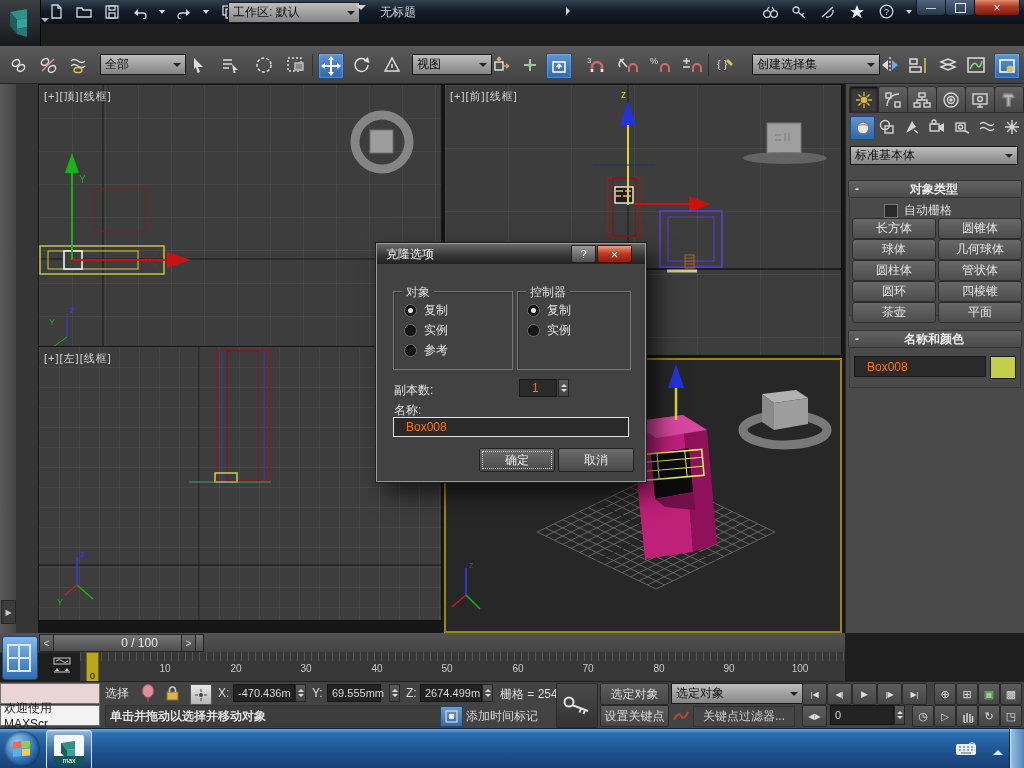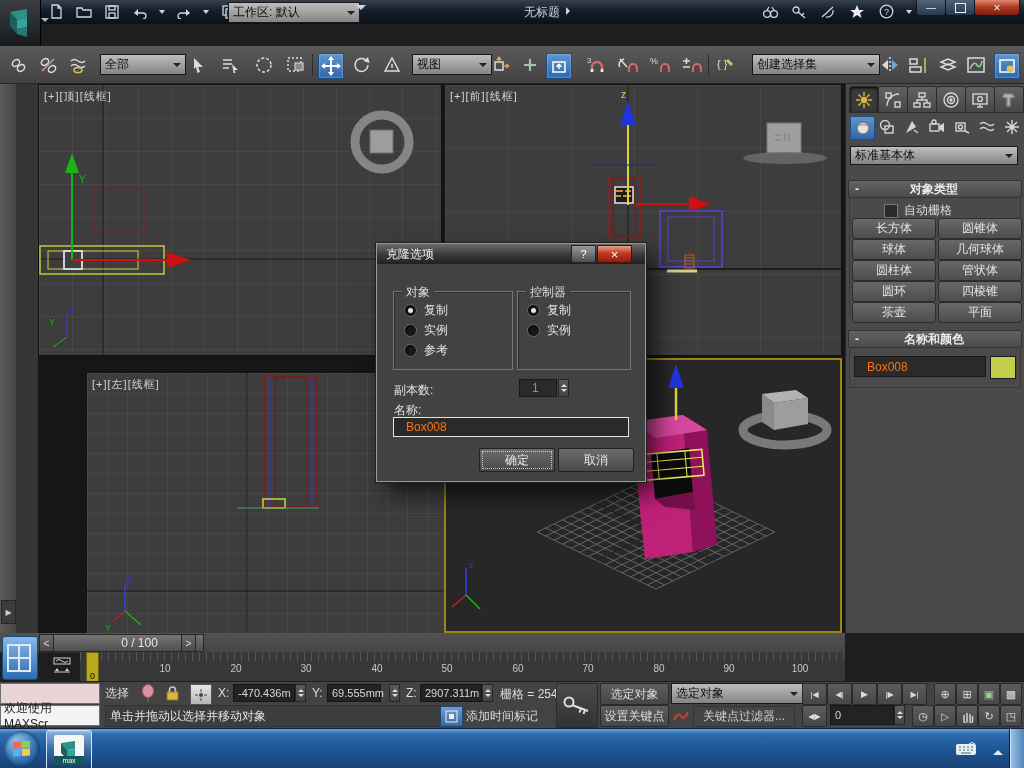--- a/index.html
+++ b/index.html
@@ -140,21 +140,21 @@
             <rect x="2" y="2" width="9" height="9"></rect>
             <rect x="5" y="5" width="9" height="9" fill="#2b3642"></rect>
           </svg>
         </span>
     </div>
     <div class="abs combo" style="left:228px;top:2px;width:122px;">
       <span>工作区: 默认</span>
         <span class="caret"></span>
     </div>
     <div class="abs" style="left:356px;top:5px;width:0;height:0;border:5px solid transparent;border-top-color:#cfd6dd;"></div>
-    <div class="abs" style="left:380px;top:4px;width:180px;text-align:right;color:#cfd8e2;">无标题</div>
+    <div class="abs" style="left:380px;top:4px;width:180px;text-align:left;color:#cfd8e2;">无标题</div>
     <div class="abs" style="left:566px;top:7px;width:0;height:0;border:4px solid transparent;border-left-color:#cfd6dd;"></div>
     <div class="abs flex" style="left:760px;top:3px;gap:9px;">
       <span class="qa-icon">
           <svg width="17" height="14">
             <circle cx="5" cy="9" r="3.4"></circle>
             <circle cx="12" cy="9" r="3.4"></circle>
             <path d="M5 5 L7 2 M12 5 L10 2"></path>
           </svg>
         </span>
       <span class="qa-icon">
@@ -435,21 +435,21 @@
           <polygon points="266,119 244,111 244,127" fill="#cc1111"></polygon>
         </g>
         <rect x="215" y="126" width="62" height="56" fill="none" stroke="#5a3fd0" stroke-width="1.6"></rect>
         <rect x="223" y="132" width="46" height="44" fill="none" stroke="#5a3fd0"></rect>
         <rect x="240" y="170" width="9" height="13" fill="none" stroke="#c06018"></rect>
         <path d="M240 173 h9 M240 176 h9 M240 179 h9" stroke="#c06018" fill="none"></path>
         <line x1="222" y1="186" x2="252" y2="186" stroke="#cfcf8a" stroke-width="3"></line>
       </svg>
     </div>
 
-    <div class="vp grid20" style="left:38px;top:288px;width:404px;height:275px;margin-left:48px;">
+    <div class="vp grid20" style="left:38px;top:262px;width:404px;height:275px;">
       <span class="vp-label">[+][左][线框]</span>
       <svg width="402" height="273" style="position:absolute;left:0;top:0">
         <line x1="0" y1="218" x2="402" y2="218" stroke="#1b1b1b"></line>
         <line x1="160" y1="0" x2="160" y2="273" stroke="#232323"></line>
         <g>
           <rect x="178" y="4" width="52" height="130" fill="none" stroke="#8a1b1b" stroke-width="1.4"></rect>
           <rect x="188" y="4" width="32" height="130" fill="none" stroke="#7c1515"></rect>
           <line x1="183" y1="4" x2="183" y2="134" stroke="#4433bb"></line>
           <line x1="225" y1="4" x2="225" y2="134" stroke="#4433bb"></line>
           <rect x="176" y="126" width="22" height="9" fill="none" stroke="#b9cf3f" stroke-width="1.6"></rect>
@@ -681,28 +681,28 @@
         <i class="up"></i>
         <i class="dn"></i>
       </div>
     <span class="abs" style="left:312px;top:4px;color:#ddd">Y:</span>
     <div class="st-field" style="left:327px;top:2px;width:54px;height:18px;">69.555mm</div>
     <div class="spin" style="left:389px;top:2px">
         <i class="up"></i>
         <i class="dn"></i>
       </div>
     <span class="abs" style="left:406px;top:4px;color:#ddd">Z:</span>
-    <div class="st-field" style="left:420px;top:2px;width:62px;height:18px;">2907.311m</div>
+    <div class="st-field" style="left:420px;top:2px;width:62px;height:18px;">2674.499m</div>
     <div class="spin" style="left:482px;top:2px">
         <i class="up"></i>
         <i class="dn"></i>
       </div>
     <span class="abs" style="left:500px;top:4px;color:#ddd">栅格 = 254.0mm</span>
 
-    <div class="abs" style="left:105px;top:23px;width:330px;height:20px;color:#e2e2e2;display:flex;align-items:center;border:1px solid #333;background:#3d3d3d;padding-left:4px;">单击并拖动以选择并移动对象</div>
+    <div class="abs" style="left:105px;top:23px;width:330px;height:20px;color:#e2e2e2;display:flex;align-items:center;border:1px solid #333;background:#3d3d3d;padding-left:4px;font-weight:bold;">单击并拖动以选择并移动对象</div>
     <span class="abs" style="left:440px;top:24px;width:21px;height:19px;background:linear-gradient(#6f9fce,#39689c);border:1px solid #1e466f;display:flex;align-items:center;justify-content:center;">
         <svg width="13" height="13">
           <rect x="1" y="1" width="11" height="11" stroke="#e8f0f8" fill="none"></rect>
           <rect x="4" y="4" width="5" height="5" fill="#e8f0f8"></rect>
         </svg>
       </span>
     <span class="abs" style="left:466px;top:26px;color:#d8d8d8">添加时间标记</span>
 
     <div class="st-btn" style="left:556px;top:1px;width:40px;height:43px;background:linear-gradient(#4a4a4a,#333);">
       <svg width="30" height="22">

